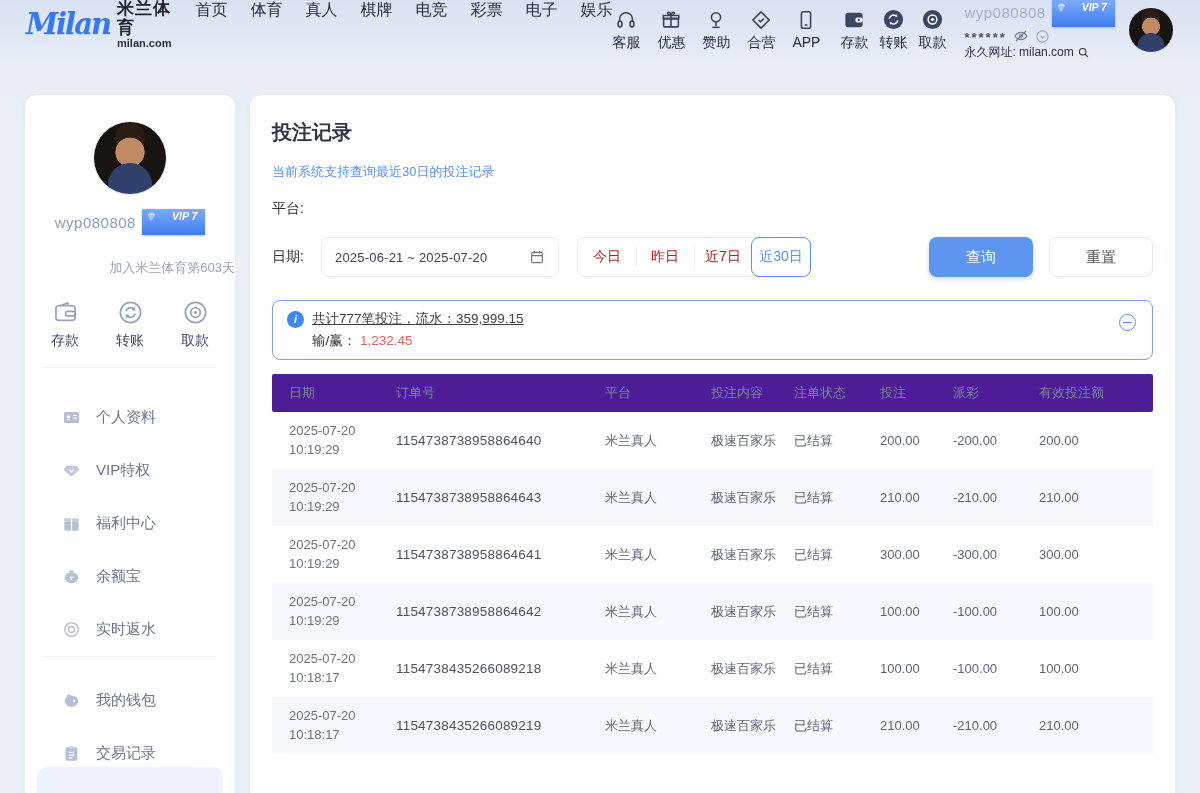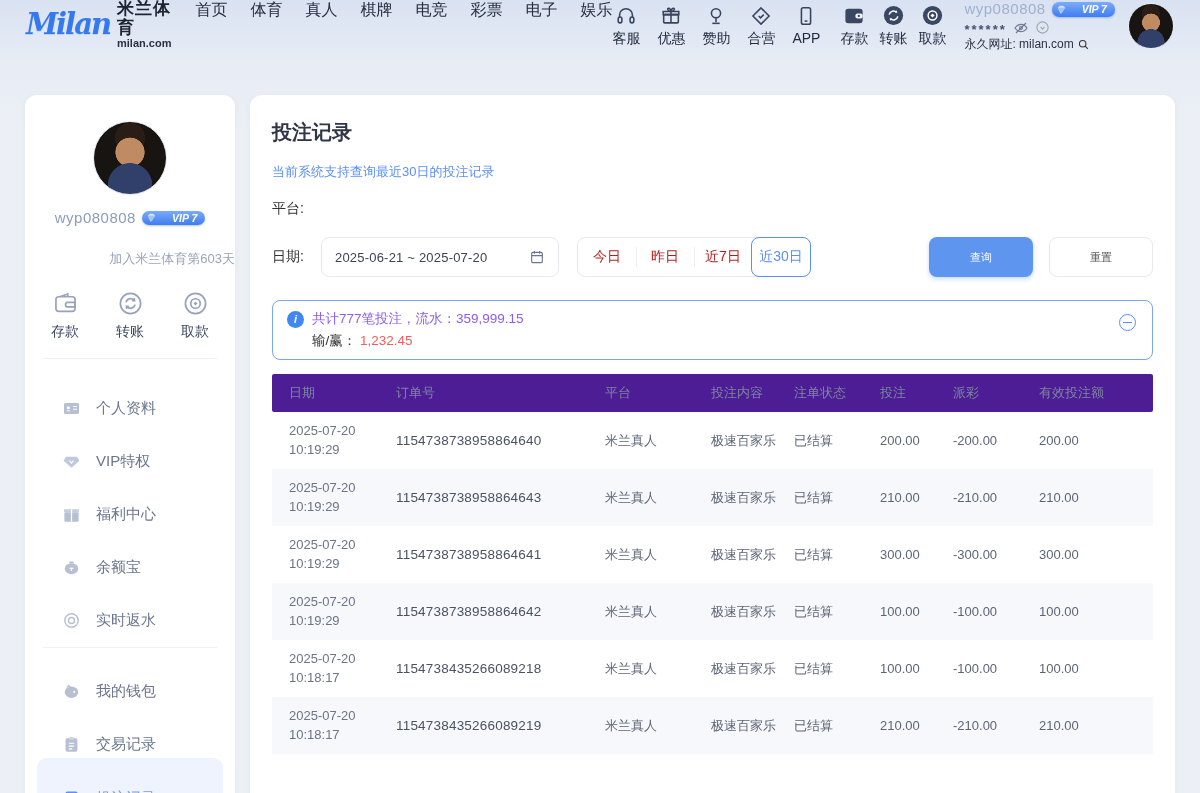--- a/index.html
+++ b/index.html
@@ -24,21 +24,21 @@
   .nav-item { font-size:16px; color:#262e40; cursor:pointer; white-space:nowrap; }
   .tb-right { margin-left:auto; display:flex; align-items:center; }
   .tb-group { display:flex; gap:17px; }
   .tb-item { display:flex; flex-direction:column; align-items:center; gap:3px; cursor:pointer; }
   .tb-item .lbl { font-size:14px; color:#222c40; white-space:nowrap; }
   .tb-ico { height:23px; display:flex; align-items:center; }
   .tb-group.dark { margin-left:20px; gap:11px; }
   .user-block { margin-left:18px; display:flex; flex-direction:column; gap:1px; line-height:1.25; }
   .ub-row1 { display:flex; align-items:center; gap:6px; }
   .ub-name { font-size:15px; color:#9fb0d0; letter-spacing:.5px; cursor:pointer; }
-  .vip-badge { display:inline-flex; align-items:center; gap:15px; background:linear-gradient(180deg,#7cabf8,#3e7cf0); border-radius:7px; padding:1px 8px 1px 4px; color:#fff; font-size:10.5px; font-weight:800; font-style:italic; box-shadow:0 1px 2px rgba(62,124,240,.4); white-space:nowrap; }
+  .vip-badge { display:inline-flex; align-items:center; gap:15px; background:linear-gradient(180deg,#7cabf8,#3e7cf0); border-radius:0; padding:1px 8px 13px 4px; color:#fff; font-size:10.5px; font-weight:800; font-style:italic; box-shadow:0 1px 2px rgba(62,124,240,.4); white-space:nowrap; }
   .ub-row2 { display:flex; align-items:center; gap:6px; }
   .ub-mask { font-size:13px; font-weight:700; letter-spacing:2px; color:#46526c; position:relative; top:2px; }
   .ub-row3 { display:flex; align-items:center; gap:3px; font-size:12px; color:#2c3140; }
   .avatar-top { width:46px; height:46px; border-radius:50%; margin-left:13px; cursor:pointer; }
   .photo { background:
       radial-gradient(circle at 50% 88%, #31406b 0 30%, transparent 31%),
       radial-gradient(circle at 50% 42%, #c08a62 0 26%, transparent 27%),
       radial-gradient(circle at 50% 22%, #2a1d16 0 22%, transparent 23%),
       radial-gradient(circle at 50% 50%, #171411 0 70%, #0d0b09 100%);
     border:1px solid #e6ebf5; }
@@ -68,27 +68,27 @@
   .select-box, .date-box { width:238px; height:39px; border:1px solid #e6e9f0; border-radius:8px; display:flex; align-items:center; padding:0 13px; cursor:pointer; background:#fff; }
   .select-box .val { font-size:14px; color:#333; flex:1; }
   .date-box { height:40px; }
   .date-box .val { font-size:13px; color:#3c4354; flex:1; letter-spacing:.2px; }
   .seg-group { display:flex; height:40px; border:1px solid #e6e9f0; border-radius:8px; margin-left:18px; background:#fff; }
   .seg { width:58px; display:flex; align-items:center; justify-content:center; font-size:14px; color:#b91c1c; cursor:pointer; position:relative; }
   .seg + .seg::before { content:""; position:absolute; left:0; top:9px; bottom:9px; width:1px; background:#eceef3; }
   .seg.active { border:1px solid #5b8ff9; border-radius:8px; color:#5b8ff9; margin:-1px; width:60px; z-index:1; background:#fff; }
   .seg.active::before { display:none; }
   .btns { margin-left:auto; display:flex; gap:16px; }
-  .btn { width:104px; height:40px; border-radius:8px; display:flex; align-items:center; justify-content:center; font-size:11px; cursor:pointer; }
+  .btn { width:104px; height:40px; border-radius:8px; display:flex; align-items:center; justify-content:center; font-size:15px; cursor:pointer; }
   .btn-primary { background:#5e96ef; color:#fff; box-shadow:0 2px 5px rgba(94,150,239,.35); }
   .btn-plain { background:#fff; color:#555; border:1px solid #e6e9f0; }
 
   
   .summary { margin-top:23px; border:1px solid #7aa4f2; border-radius:8px; padding:9px 14px; position:relative; }
-  .sum-line1 { display:flex; align-items:center; gap:8px; font-size:13.5px; color:#8b5cf6; }
+  .sum-line1 { display:flex; align-items:center; gap:8px; font-size:13.5px; color:#404040;text-decoration:underline; }
   .info-icon { width:17px; height:17px; border-radius:50%; background:#3f87f5; position:relative; flex:none; }
   .info-icon::after { content:"i"; position:absolute; inset:0; color:#fff; font-size:11px; font-weight:700; display:flex; align-items:center; justify-content:center; font-style:italic; }
   .sum-line2 { margin-left:25px; margin-top:4px; font-size:13.5px; color:#333; }
   .loss-val { color:#f25c5c; }
   .collapse-icon { position:absolute; right:16px; top:13px; width:17px; height:17px; border:1.4px solid #5b8ff9; border-radius:50%; cursor:pointer; }
   .collapse-icon::after { content:""; position:absolute; left:3px; right:3px; top:50%; height:1.4px; margin-top:-0.7px; background:#5b8ff9; }
 
   
   .table { margin-top:14px; }
   .thead, .trow { display:grid; grid-template-columns:107px 209px 106px 83px 86px 73px 86px 1fr; align-items:center; }

